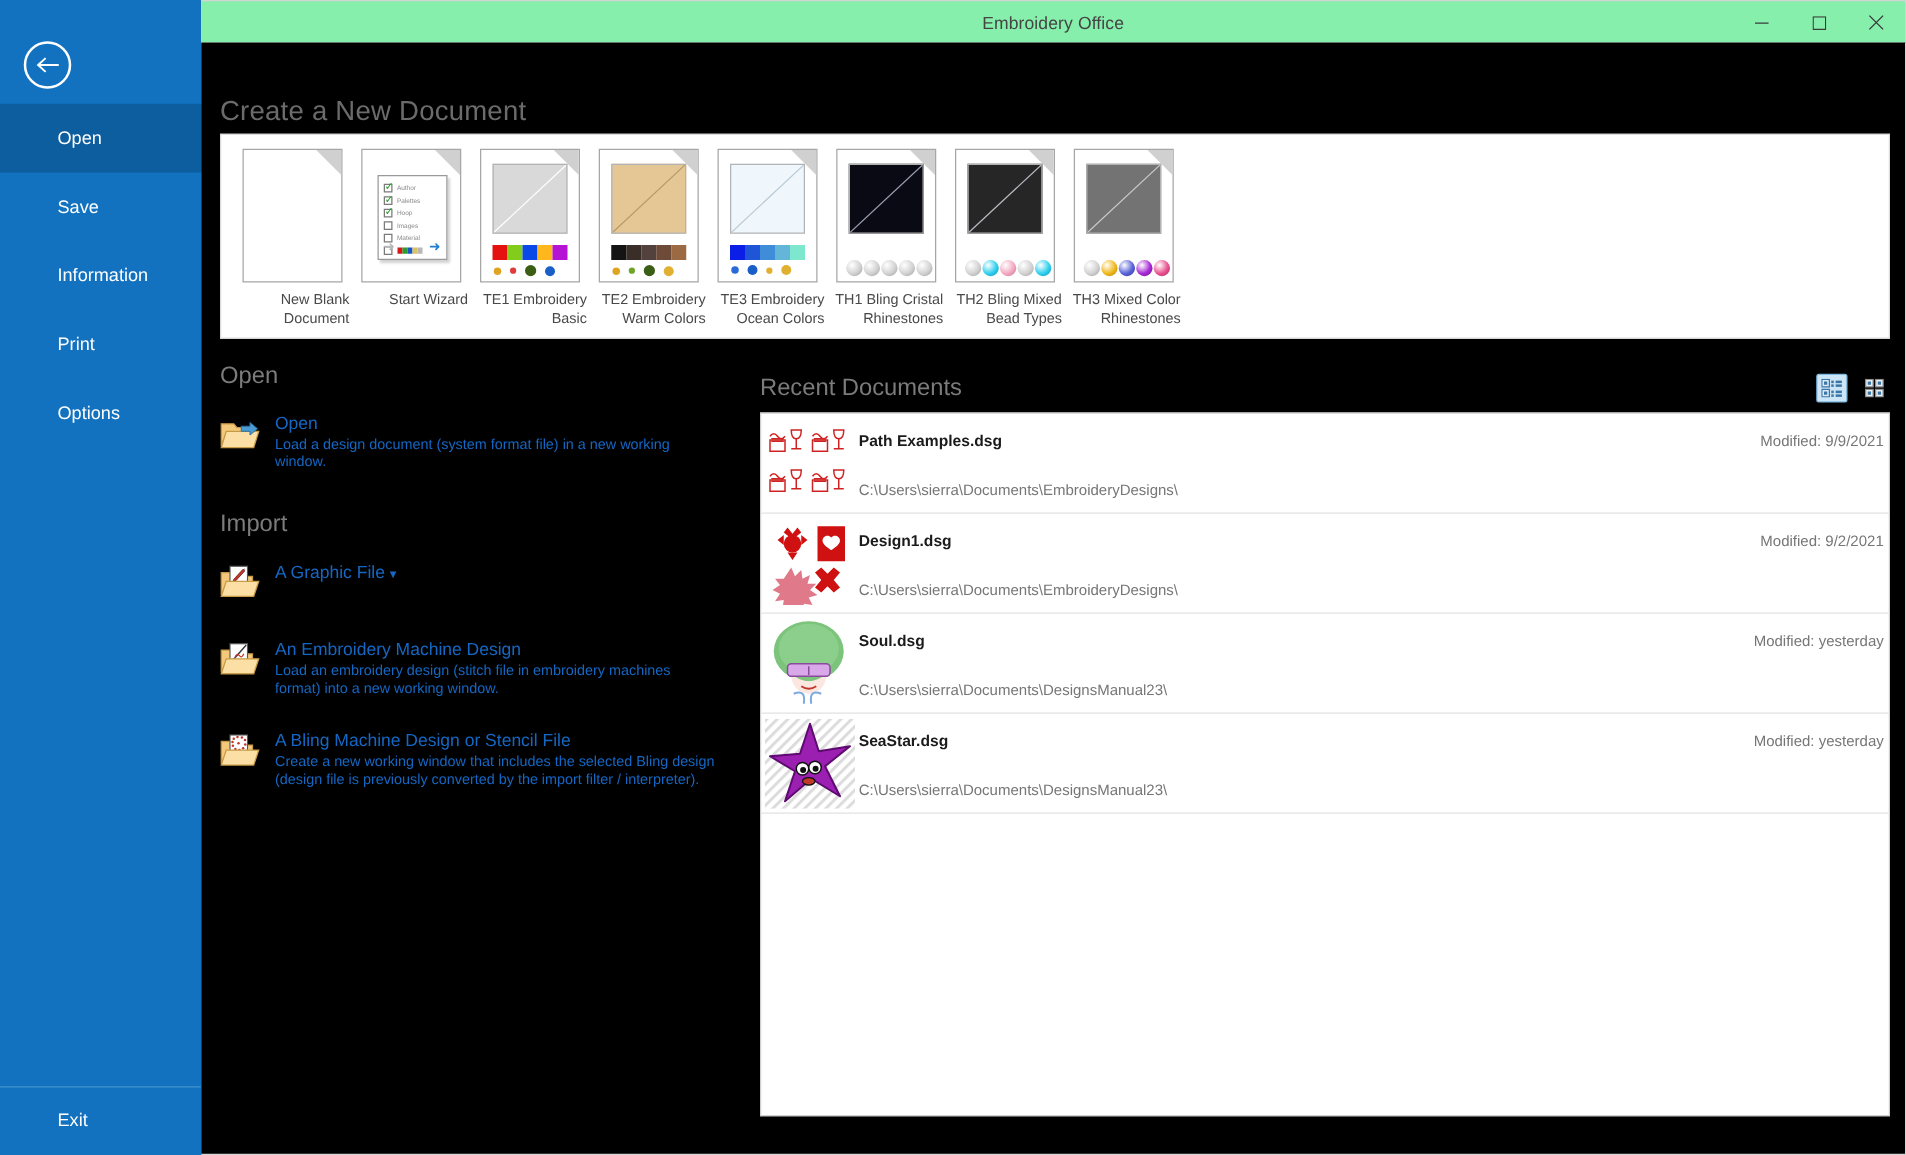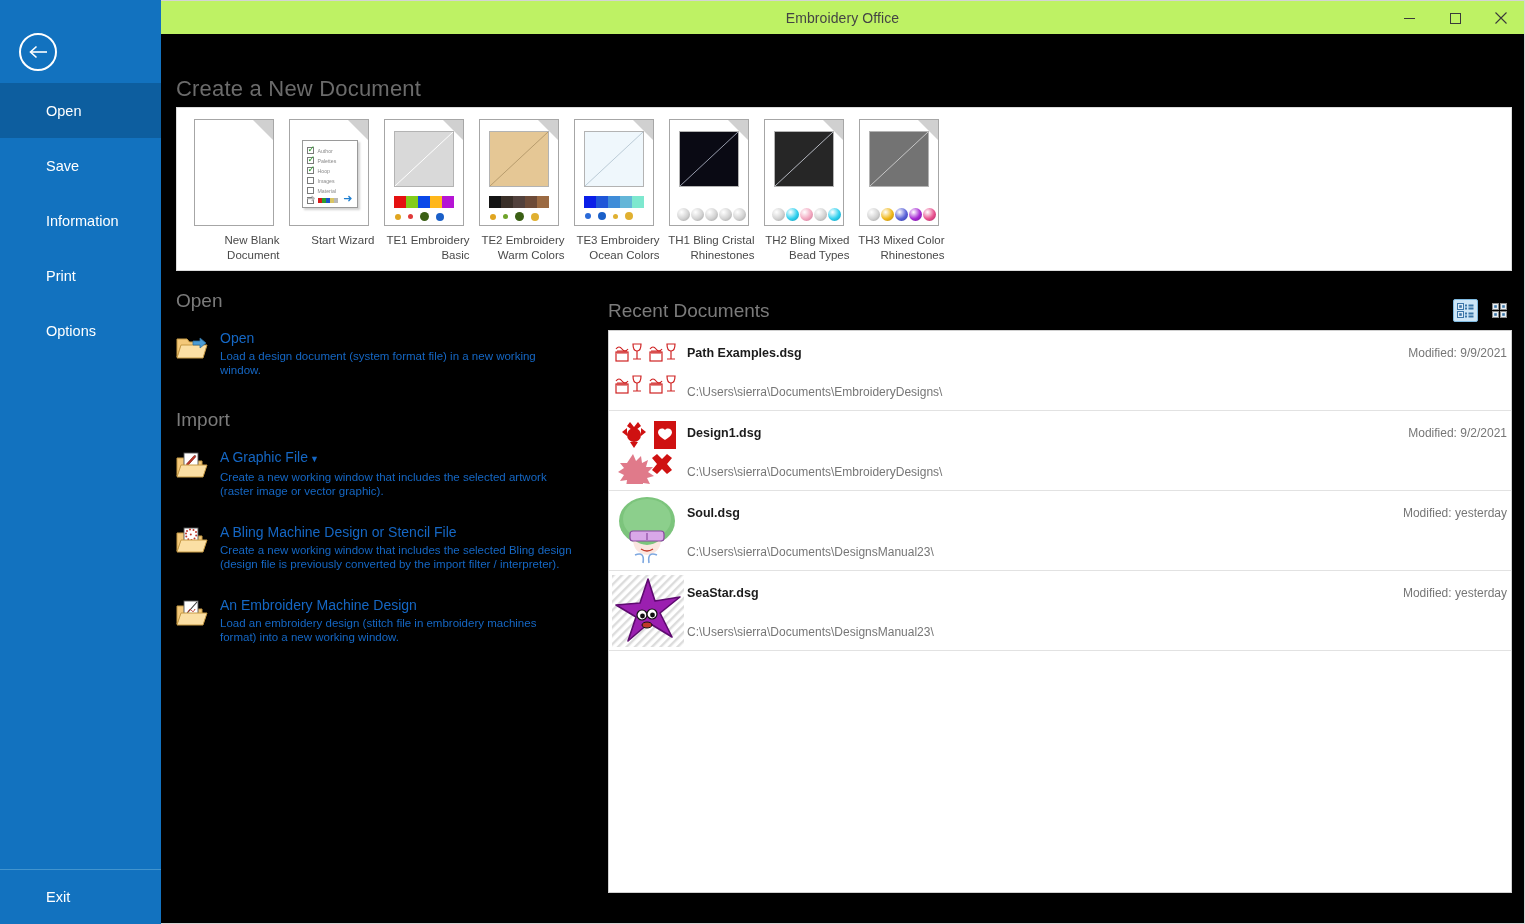--- a/index.html
+++ b/index.html
@@ -7,21 +7,21 @@
     width: 1525px; height: 924px;
     font-family: "Liberation Sans", sans-serif;
     background: #ffffff;
     overflow: hidden;
   }
   #app { position: relative; width: 1525px; height: 924px; background: #fff; }
 
   
   .titlebar {
     position: absolute; left: 161px; top: 0; right: 0; height: 34px;
-    background: #bef264;
+    background: #86efac;
     border-top: 1px solid #d4d4d4;
     border-right: 1px solid #d4d4d4;
   }
   .title-text {
     position: absolute; left: 0; right: 0; top: 9px;
     text-align: center; font-size: 14px; color: #444; letter-spacing: .1px;
   }
   .wincontrols { position: absolute; right: 0; top: 0; display: flex; height: 34px; }
   .wbtn {
     width: 46px; height: 34px; display: flex; align-items: center; justify-content: center;
@@ -418,21 +418,36 @@
             <rect x="8" y="1" width="14" height="15" fill="#ffffff" stroke="#555" stroke-width="0.9"></rect>
             <path d="M10 14 L20 3" stroke="#9a9a9a" stroke-width="1"></path>
             <path d="M10.5 13.5 l1.8 -0.6 7.5 -8.2 -1.4 -1.3 -7.5 8.2 z" fill="#c0392b" stroke="#7d2018" stroke-width="0.7"></path>
             <path d="M5 13 H31 L27 25 H1 Z" fill="#fbdfa4" stroke="#c79a45" stroke-width="1"></path>
           </svg>
         </div>
         <div class="entry-body">
           <div class="entry-link">
             <span>A Graphic File</span><span class="caret">▼</span>
           </div>
-          <div class="entry-desc">Create a new working window that includes the selected artwork (raster image or vector graphic).</div>
+        </div>
+      </div>
+
+      <div class="entry">
+        <div class="entry-icon">
+          <svg width="32" height="28" viewBox="0 0 32 28">
+            <path d="M1 6 h10 l2.5 3 H26 v6 H5 L1 24 Z" fill="#f3c87a" stroke="#c79a45" stroke-width="1"></path>
+            <rect x="8" y="1" width="14" height="15" fill="#ffffff" stroke="#555" stroke-width="0.9"></rect>
+            <path d="M9.5 15 L21 2" stroke="#333" stroke-width="1.1"></path>
+            <path d="M12 12 q1.5 -4 3.5 -1.5 q2 2.5 3.5 -1.5" stroke="#c0392b" stroke-width="1" fill="none"></path>
+            <path d="M5 13 H31 L27 25 H1 Z" fill="#fbdfa4" stroke="#c79a45" stroke-width="1"></path>
+          </svg>
+        </div>
+        <div class="entry-body">
+          <div class="entry-link">An Embroidery Machine Design</div>
+          <div class="entry-desc">Load an embroidery design (stitch file in embroidery machines format) into a new working window.</div>
         </div>
       </div>
 
       <div class="entry">
         <div class="entry-icon">
           <svg width="32" height="28" viewBox="0 0 32 28">
             <path d="M1 6 h10 l2.5 3 H26 v6 H5 L1 24 Z" fill="#f3c87a" stroke="#c79a45" stroke-width="1"></path>
             <rect x="8" y="1" width="14" height="15" fill="#ffffff" stroke="#555" stroke-width="0.9"></rect>
             <g fill="#c0392b">
               <circle cx="11" cy="4" r="1"></circle>
@@ -446,36 +461,20 @@
                 <circle cx="10.3" cy="9.5" r="1"></circle>
               <circle cx="10" cy="6.6" r="1"></circle>
                 <circle cx="14.8" cy="7.5" r="1"></circle>
             </g>
             <path d="M5 13 H31 L27 25 H1 Z" fill="#fbdfa4" stroke="#c79a45" stroke-width="1"></path>
           </svg>
         </div>
         <div class="entry-body">
           <div class="entry-link">A Bling Machine Design or Stencil File</div>
           <div class="entry-desc">Create a new working window that includes the selected Bling design (design file is previously converted by the import filter / interpreter).</div>
-        </div>
-      </div>
-
-      <div class="entry">
-        <div class="entry-icon">
-          <svg width="32" height="28" viewBox="0 0 32 28">
-            <path d="M1 6 h10 l2.5 3 H26 v6 H5 L1 24 Z" fill="#f3c87a" stroke="#c79a45" stroke-width="1"></path>
-            <rect x="8" y="1" width="14" height="15" fill="#ffffff" stroke="#555" stroke-width="0.9"></rect>
-            <path d="M9.5 15 L21 2" stroke="#333" stroke-width="1.1"></path>
-            <path d="M12 12 q1.5 -4 3.5 -1.5 q2 2.5 3.5 -1.5" stroke="#c0392b" stroke-width="1" fill="none"></path>
-            <path d="M5 13 H31 L27 25 H1 Z" fill="#fbdfa4" stroke="#c79a45" stroke-width="1"></path>
-          </svg>
-        </div>
-        <div class="entry-body">
-          <div class="entry-link">An Embroidery Machine Design</div>
-          <div class="entry-desc">Load an embroidery design (stitch file in embroidery machines format) into a new working window.</div>
         </div>
       </div>
 
     </div>
 
     <div class="h2 recent-title">Recent Documents</div>
 
     <div class="viewbtns">
       <div class="vbtn on">
         <svg width="17" height="15" viewBox="0 0 17 15">

